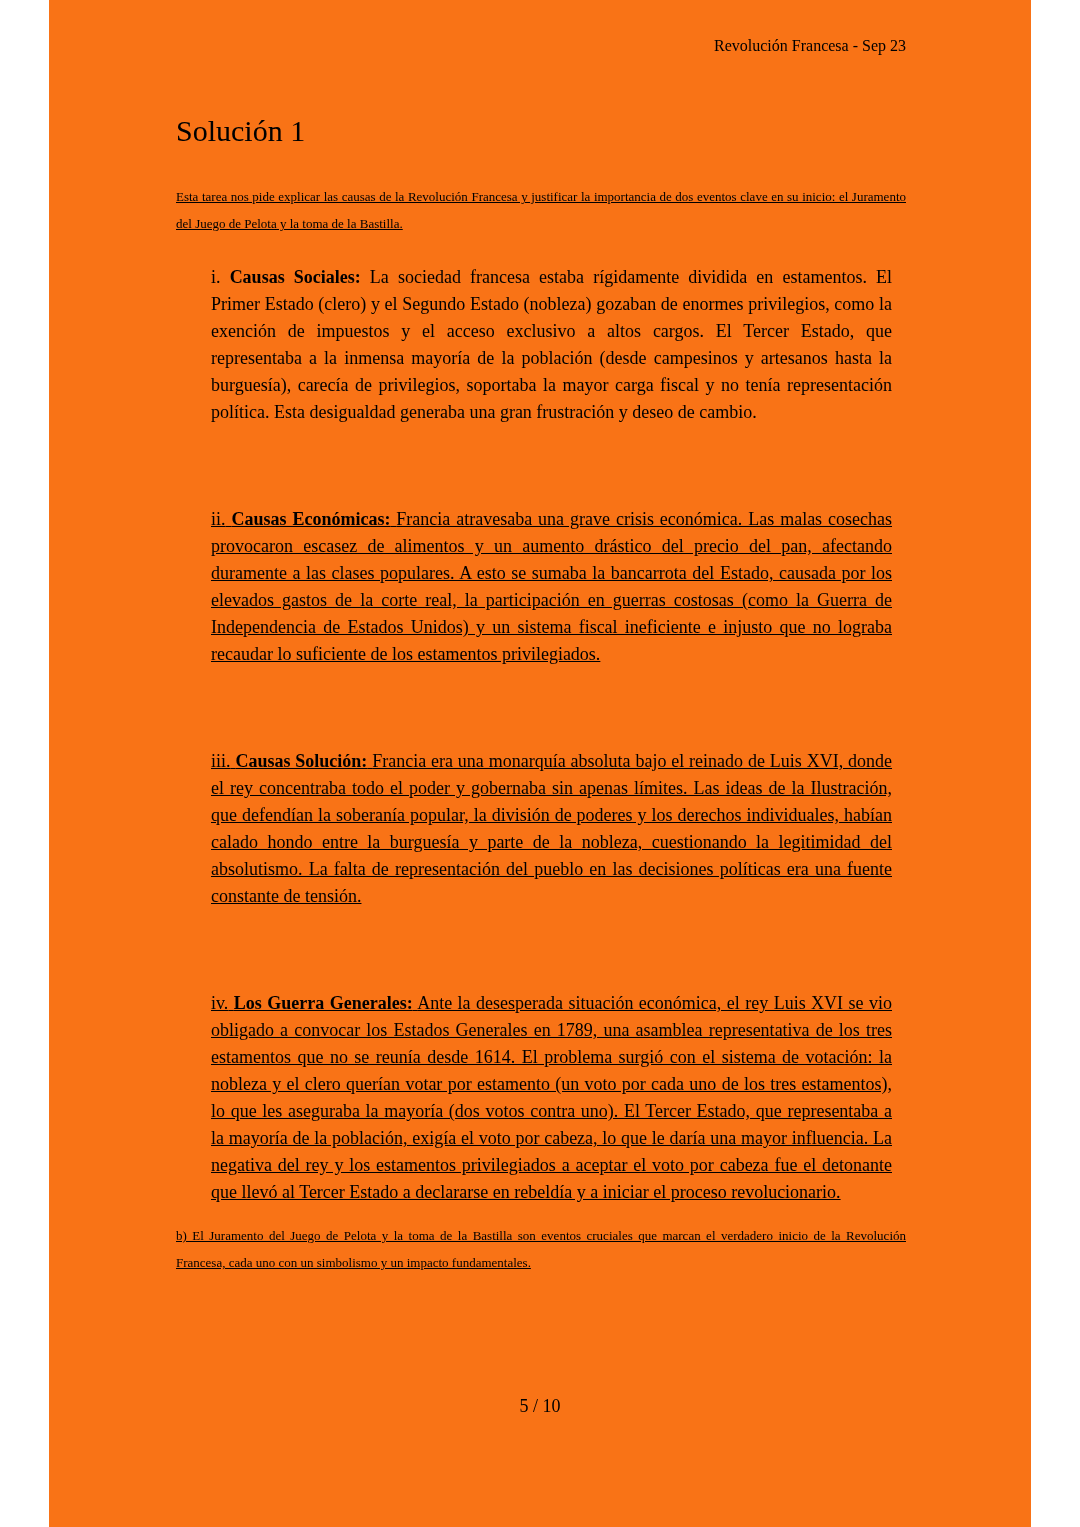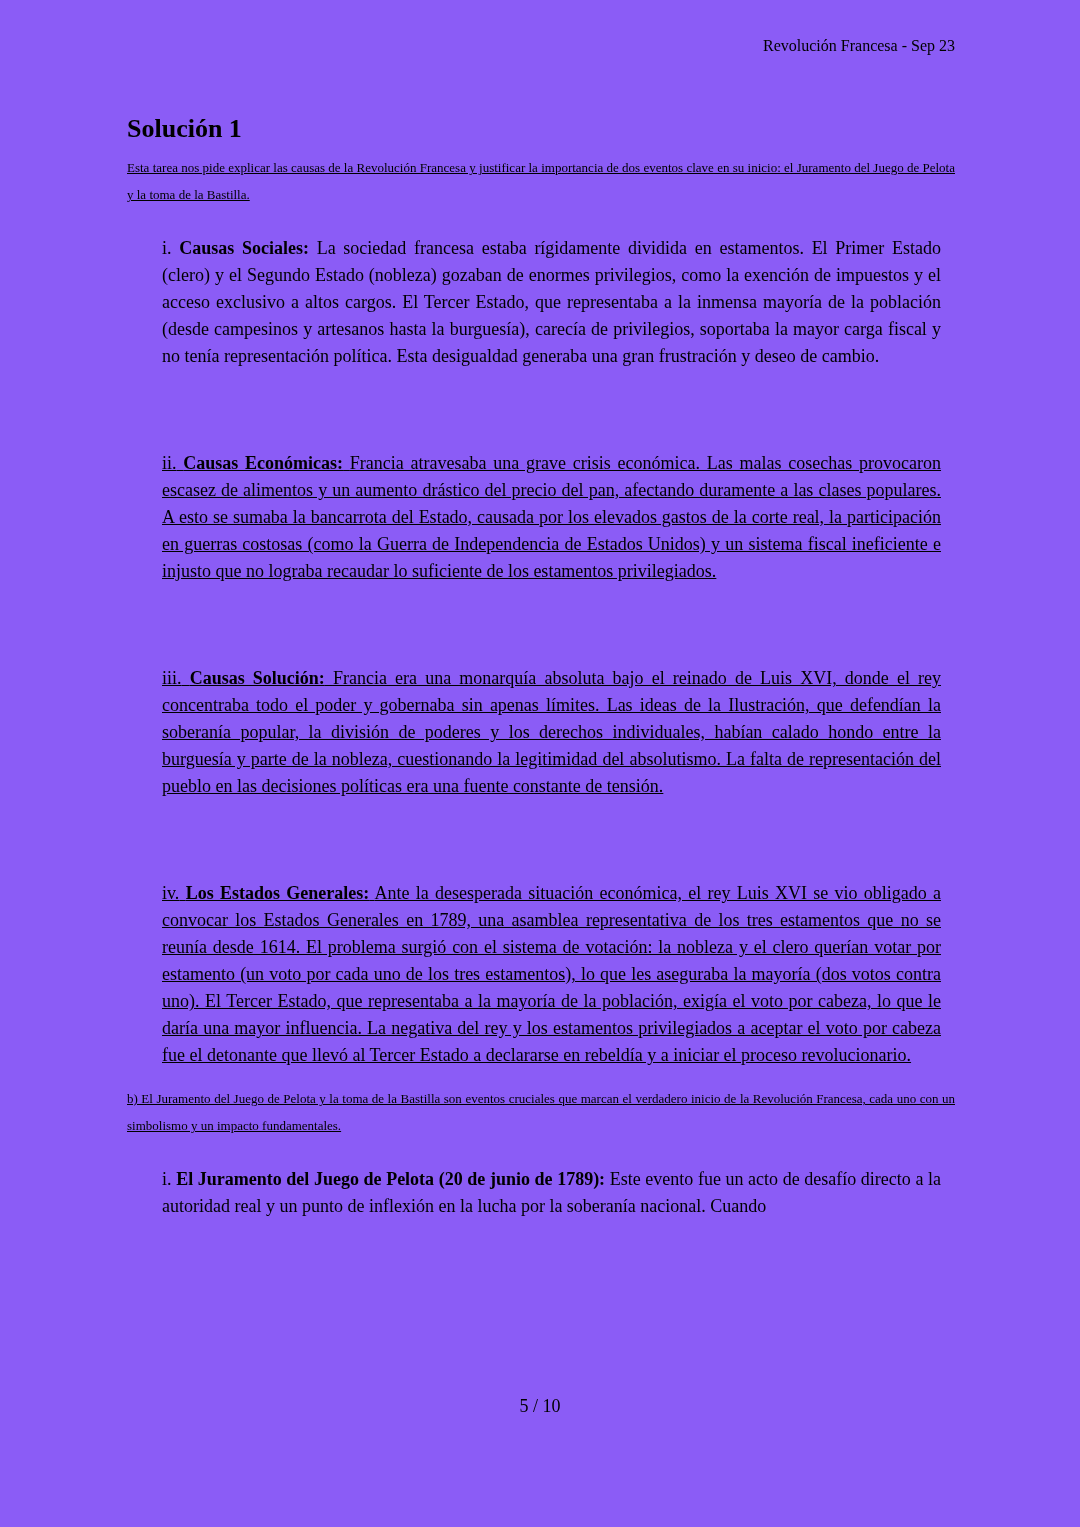--- a/index.html
+++ b/index.html
@@ -2,39 +2,39 @@
 <html><head>
 <meta charset="utf-8">
 <style>
   html, body {
     margin: 0;
     padding: 0;
     background: #ffffff;
   }
   .page {
     position: relative;
-    width: 1080px;
+    width: 982px;
     height: 1527px;
     margin: 0 auto;
-    background: #8b5cf6;
+    background: #f97316;
     color: #000000;
     font-family: "Liberation Serif", serif;
     box-sizing: border-box;
     padding: 36px 125px 0 127px;
     overflow: hidden;
   }
   .header {
     text-align: right;
     font-size: 16px;
     line-height: 1.2;
   }
   .title {
-    font-size: 26px;
-    font-weight: bold;
-    margin: 58px 0 10px 0;
+    font-size: 30px;
+    font-weight: normal;
+    margin: 58px 0 34px 0;
     line-height: 1.2;
   }
   .para {
     font-size: 13px;
     line-height: 27px;
     text-align: justify;
     margin: 0 0 11px 0;
     text-decoration: underline;
   }
   .list {
@@ -92,35 +92,26 @@
     </p>
 
     <p class="item">
       <span class="num">iii.</span>
       <span class="label">Causas Solución:</span>
       <span>Francia era una monarquía absoluta bajo el reinado de Luis XVI, donde el rey concentraba todo el poder y gobernaba sin apenas límites. Las ideas de la Ilustración, que defendían la soberanía popular, la división de poderes y los derechos individuales, habían calado hondo entre la burguesía y parte de la nobleza, cuestionando la legitimidad del absolutismo. La falta de representación del pueblo en las decisiones políticas era una fuente constante de tensión.</span>
     </p>
 
     <p class="item">
       <span class="num">iv.</span>
-      <span class="label">Los Estados Generales:</span>
+      <span class="label">Los Guerra Generales:</span>
       <span>Ante la desesperada situación económica, el rey Luis XVI se vio obligado a convocar los Estados Generales en 1789, una asamblea representativa de los tres estamentos que no se reunía desde 1614. El problema surgió con el sistema de votación: la nobleza y el clero querían votar por estamento (un voto por cada uno de los tres estamentos), lo que les aseguraba la mayoría (dos votos contra uno). El Tercer Estado, que representaba a la mayoría de la población, exigía el voto por cabeza, lo que le daría una mayor influencia. La negativa del rey y los estamentos privilegiados a aceptar el voto por cabeza fue el detonante que llevó al Tercer Estado a declararse en rebeldía y a iniciar el proceso revolucionario.</span>
     </p>
 
   </div>
 
   <p class="para">b) El Juramento del Juego de Pelota y la toma de la Bastilla son eventos cruciales que marcan el verdadero inicio de la Revolución Francesa, cada uno con un simbolismo y un impacto fundamentales.</p>
 
-  <div class="list">
-
-    <p class="item">
-      <span class="num">i.</span>
-      <span class="label">El Juramento del Juego de Pelota (20 de junio de 1789):</span>
-      <span>Este evento fue un acto de desafío directo a la autoridad real y un punto de inflexión en la lucha por la soberanía nacional. Cuando</span>
-    </p>
-
-  </div>
 
   <div class="footer">
     <span>5 / 10</span>
   </div>
 
 </div>
 
 </body></html>

